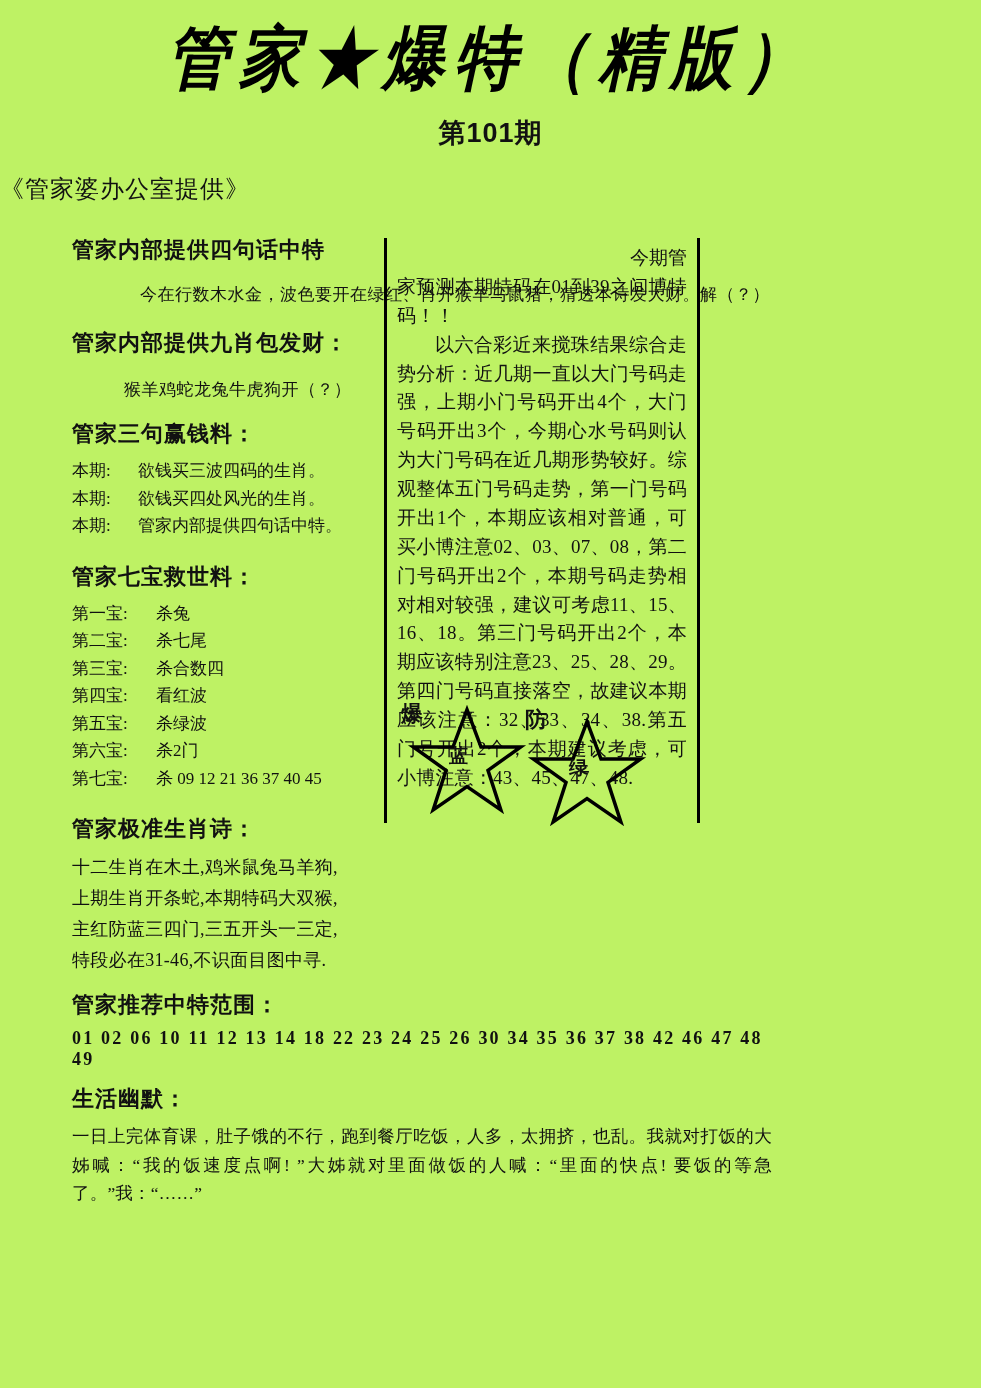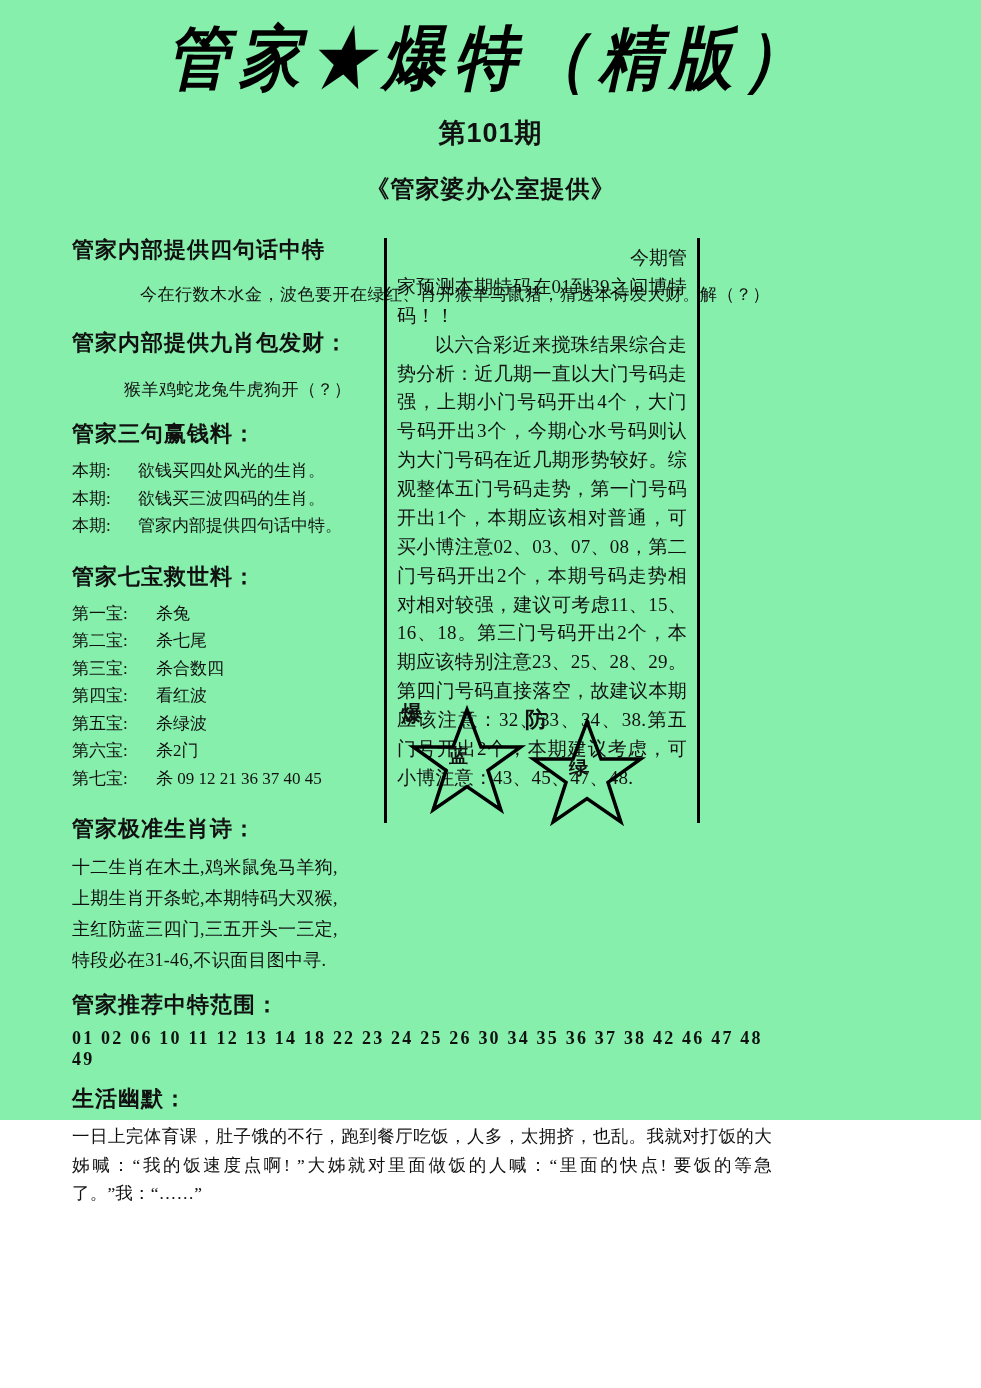--- a/index.html
+++ b/index.html
@@ -11,22 +11,22 @@
     width: 981px;
     height: 1388px;
     font-family: "Liberation Serif", "DejaVu Serif", serif;
     color: #111111;
     position: relative;
     overflow: hidden;
   }
   .page {
     position: relative;
     width: 981px;
-    height: 1120px;
-    background: #86efac;
+    height: 1388px;
+    background: #bef264;
   }
 
   
   .masthead {
     text-align: center;
     padding-top: 22px;
   }
   .masthead-title {
     font-family: "DejaVu Serif", "Liberation Serif", serif;
     font-weight: bold;
@@ -50,23 +50,22 @@
     margin-top: 24px;
     text-align: center;
     font-size: 25px;
     font-weight: bold;
     color: #e8120c;
     font-family: "Liberation Sans", sans-serif;
     letter-spacing: 0.5px;
   }
   .provider {
     margin-top: 22px;
-    text-align: center;
     font-size: 24px;
-    font-weight: bold;
+    font-weight: normal;
     color: #111;
     letter-spacing: 1px;
   }
 
   
   .content {
     position: relative;
     margin-top: 30px;
   }
   .left-col {
@@ -217,22 +216,22 @@
     <div class="left-col">
 
       <div class="section-head">管家内部提供四句话中特</div>
       <div class="poem-line">今在行数木水金，波色要开在绿红、肖开猴羊马鼠猪，猜透本诗发大财。解（？）</div>
 
       <div class="section-head">管家内部提供九肖包发财：</div>
       <div class="nine-line">猴羊鸡蛇龙兔牛虎狗开（？）</div>
 
       <div class="section-head">管家三句赢钱料：</div>
       <ul class="kv-list">
+        <li><span class="kv-key">本期:</span><span>欲钱买三波四码的生肖。</span></li>
         <li><span class="kv-key">本期:</span><span>欲钱买四处风光的生肖。</span></li>
-        <li><span class="kv-key">本期:</span><span>欲钱买三波四码的生肖。</span></li>
         <li><span class="kv-key">本期:</span><span>管家内部提供四句话中特。</span></li>
       </ul>
 
       <div class="gap-md"></div>
 
       <div class="section-head">管家七宝救世料：</div>
       <ul class="kv-list">
         <li><span class="kv-key wide">第一宝:</span><span>杀兔</span></li>
         <li><span class="kv-key wide">第二宝:</span><span>杀七尾</span></li>
         <li><span class="kv-key wide">第三宝:</span><span>杀合数四</span></li>

